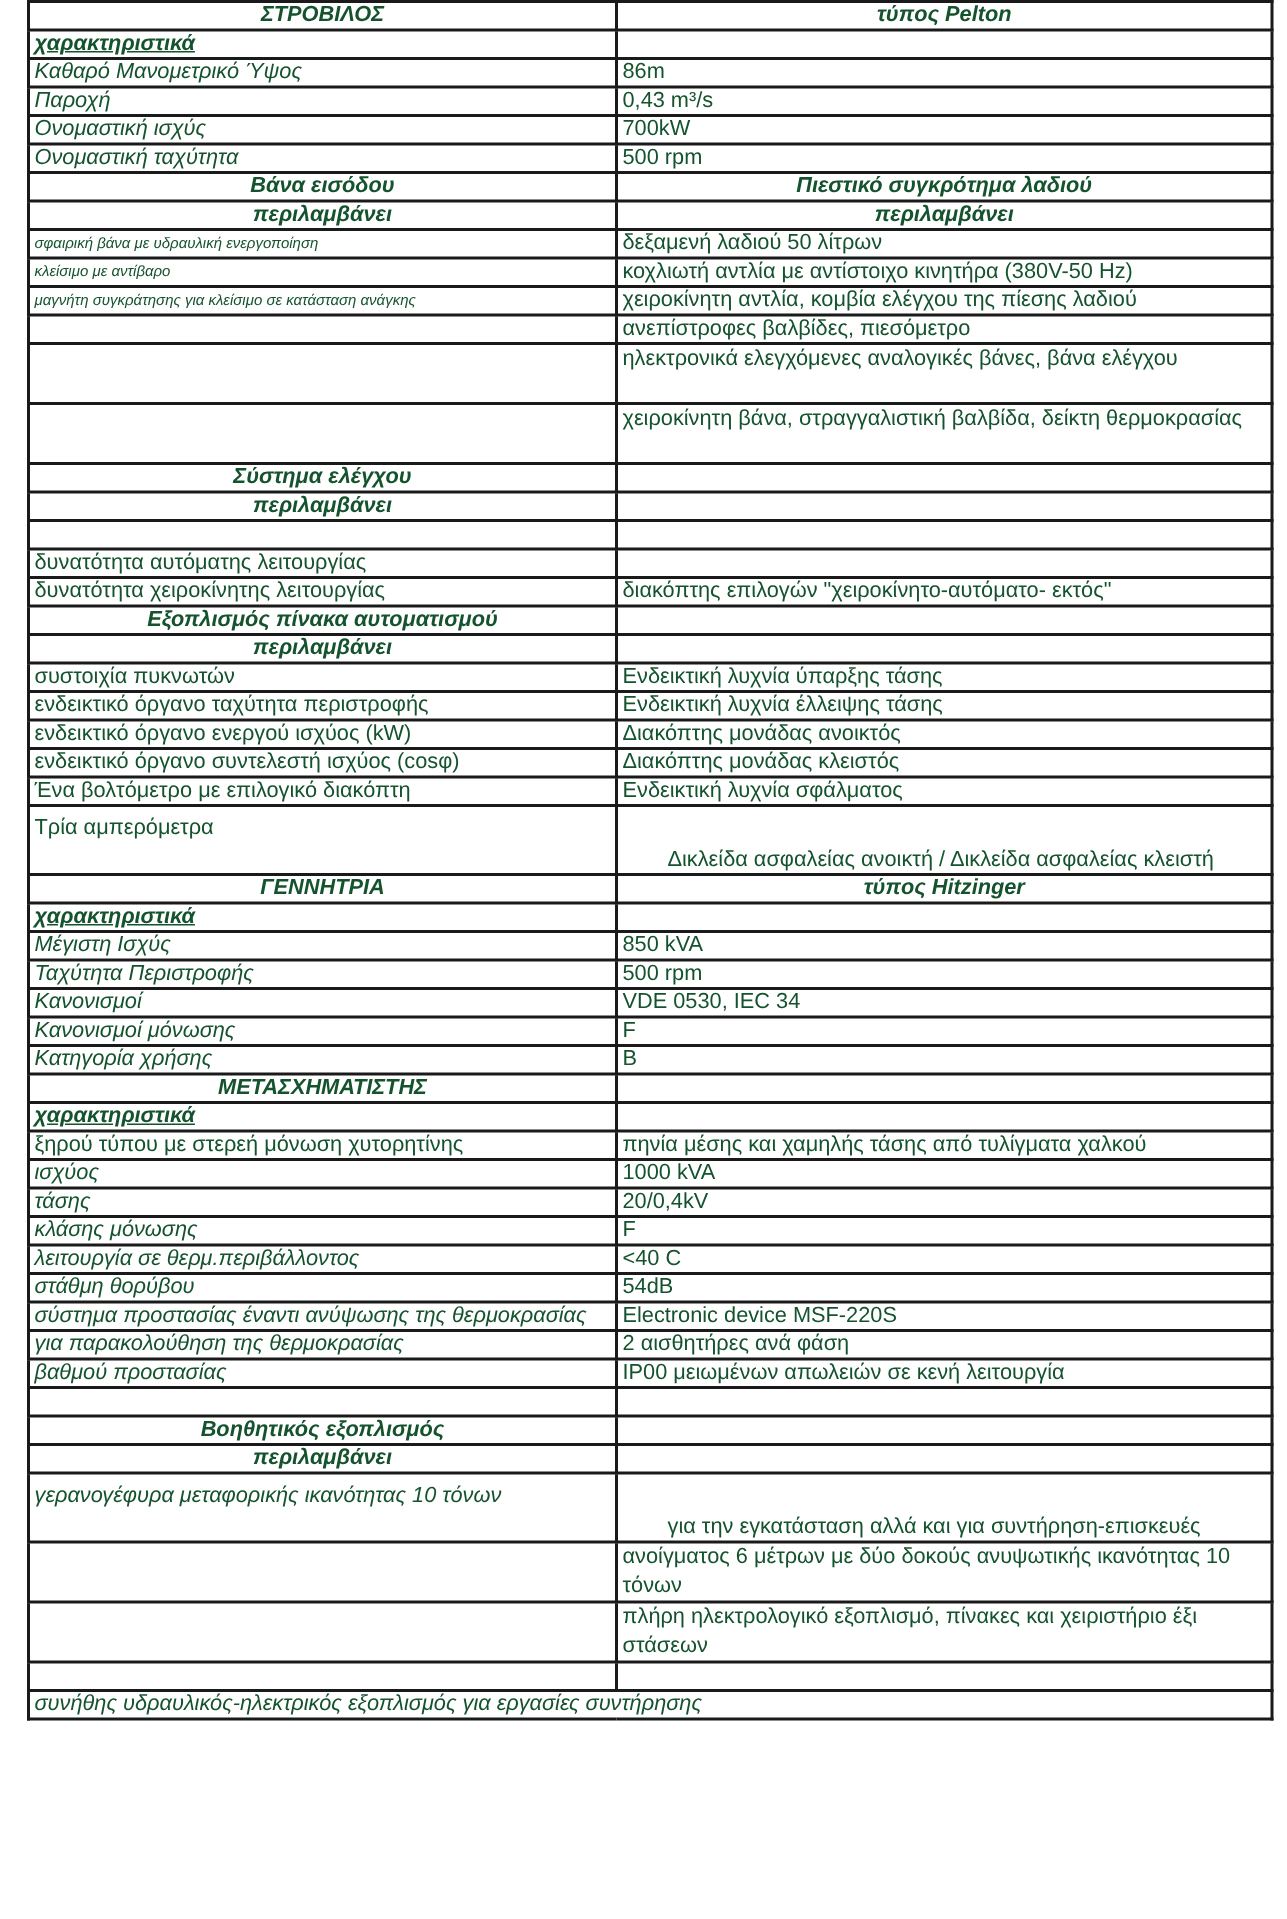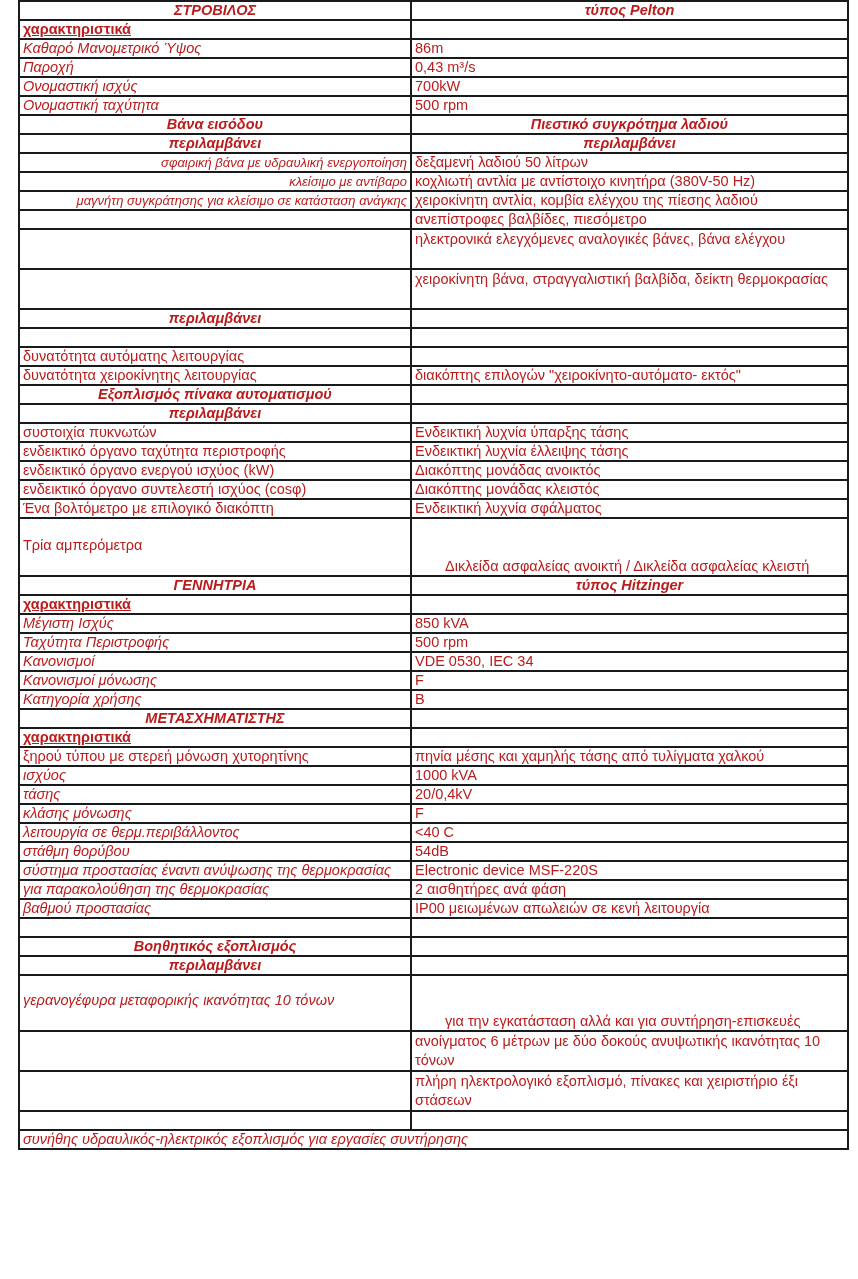--- a/index.html
+++ b/index.html
@@ -1,34 +1,34 @@
 <!DOCTYPE html>
 <html><head>
 <meta charset="utf-8">
 <style>
   html, body { margin: 0; padding: 0; background: #ffffff; }
   body { width: 858px; height: 1279px; overflow: hidden; position: relative; }
   .sheet {
     position: absolute; left: 18px; top: 0px; width: 829px;
-    font-family: "Liberation Sans", sans-serif; font-size: 14.5px; color: #b91c1c;
+    font-family: "Liberation Sans", sans-serif; font-size: 14.5px; color: #14532d;
   }
   table { border-collapse: collapse; width: 829px; table-layout: fixed; }
   col.c1 { width: 392px; }
   col.c2 { width: 437px; }
   td {
     border: 2px solid #1a1a1a; padding: 0 3px; height: 17px; line-height: 17px;
     vertical-align: bottom; white-space: nowrap; overflow: hidden;
   }
   tr.tall td { height: 38px; }
   tr.two td { height: 38px; line-height: 19px; white-space: normal; vertical-align: top; }
   .it { font-style: italic; }
-  .sm { font-size: 13px; text-align: right; }
+  .sm { font-size: 10px; }
   .center { }
   .hdr { font-weight: bold; font-style: italic; text-align: center; }
-  .ul { font-weight: bold; text-decoration: underline; margin-top: 44px; }
+  .ul { font-weight: bold; font-style: italic; text-decoration: underline; margin-top: 44px; }
   td.top { vertical-align: top; padding-top: 2px; }
   td.bot { vertical-align: bottom; padding-left: 33px; }
 </style>
 </head>
 <body>
 
 <div class="sheet">
 <table>
   <colgroup>
         <col class="c1">
@@ -88,20 +88,24 @@
     <tr class="two">
       <td></td>
       <td>ηλεκτρονικά ελεγχόμενες αναλογικές βάνες, βάνα ελέγχου</td>
     </tr>
     <tr class="two">
       <td></td>
       <td>χειροκίνητη βάνα, στραγγαλιστική βαλβίδα, δείκτη θερμοκρασίας</td>
     </tr>
 
     <tr>
+      <td class="hdr">Σύστημα ελέγχου</td>
+      <td></td>
+    </tr>
+    <tr>
       <td class="hdr">περιλαμβάνει</td>
       <td></td>
     </tr>
     <tr>
       <td></td>
       <td></td>
     </tr>
     <tr>
       <td>δυνατότητα αυτόματης λειτουργίας</td>
       <td></td>
@@ -133,21 +137,21 @@
     </tr>
     <tr>
       <td>ενδεικτικό όργανο συντελεστή ισχύος (cosφ)</td>
       <td>Διακόπτης μονάδας κλειστός</td>
     </tr>
     <tr>
       <td>Ένα βολτόμετρο με επιλογικό διακόπτη</td>
       <td>Ενδεικτική λυχνία σφάλματος</td>
     </tr>
     <tr class="tall">
-      <td class="top" style="padding-top:18px;">Τρία αμπερόμετρα</td>
+      <td class="top" style="padding-top:6px;">Τρία αμπερόμετρα</td>
       <td class="bot">Δικλείδα ασφαλείας ανοικτή / Δικλείδα ασφαλείας κλειστή</td>
     </tr>
 
     <tr>
       <td class="hdr">ΓΕΝΝΗΤΡΙΑ</td>
       <td class="hdr">τύπος Hitzinger</td>
     </tr>
     <tr>
       <td class="ul">χαρακτηριστικά</td>
       <td></td>
@@ -224,21 +228,21 @@
 
     <tr>
       <td class="hdr">Βοηθητικός εξοπλισμός</td>
       <td></td>
     </tr>
     <tr>
       <td class="hdr">περιλαμβάνει</td>
       <td></td>
     </tr>
     <tr class="tall">
-      <td class="it top" style="padding-top:16px;font-style:italic;">γερανογέφυρα μεταφορικής ικανότητας 10 τόνων</td>
+      <td class="it top" style="padding-top:6px;font-style:italic;">γερανογέφυρα μεταφορικής ικανότητας 10 τόνων</td>
       <td class="bot">για την εγκατάσταση αλλά και  για συντήρηση-επισκευές</td>
     </tr>
     <tr class="two">
       <td></td>
       <td>ανοίγματος 6 μέτρων με δύο δοκούς ανυψωτικής ικανότητας 10 τόνων</td>
     </tr>
     <tr class="two">
       <td></td>
       <td>πλήρη ηλεκτρολογικό εξοπλισμό, πίνακες και χειριστήριο έξι στάσεων</td>
     </tr>

